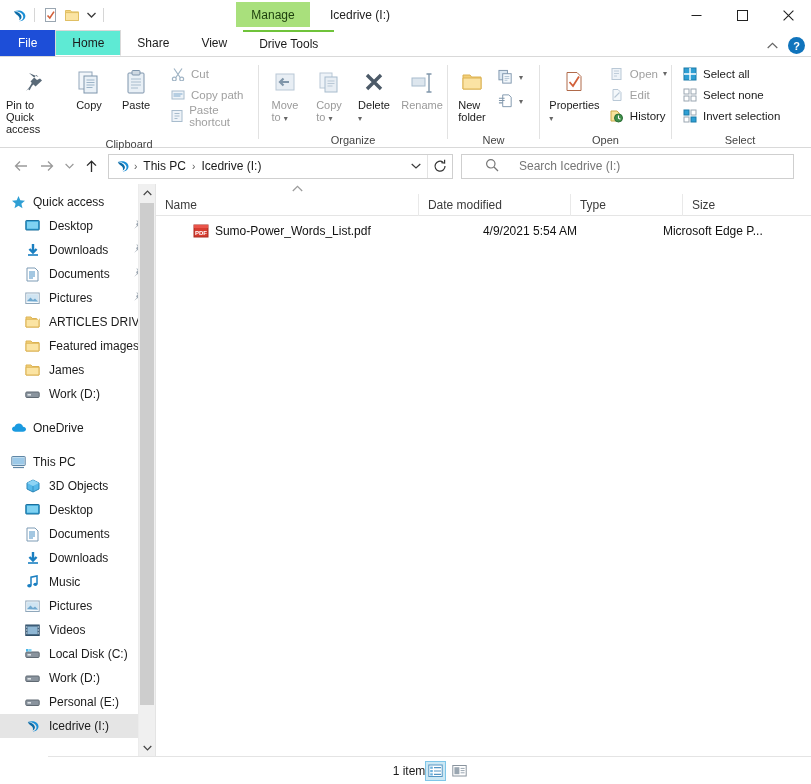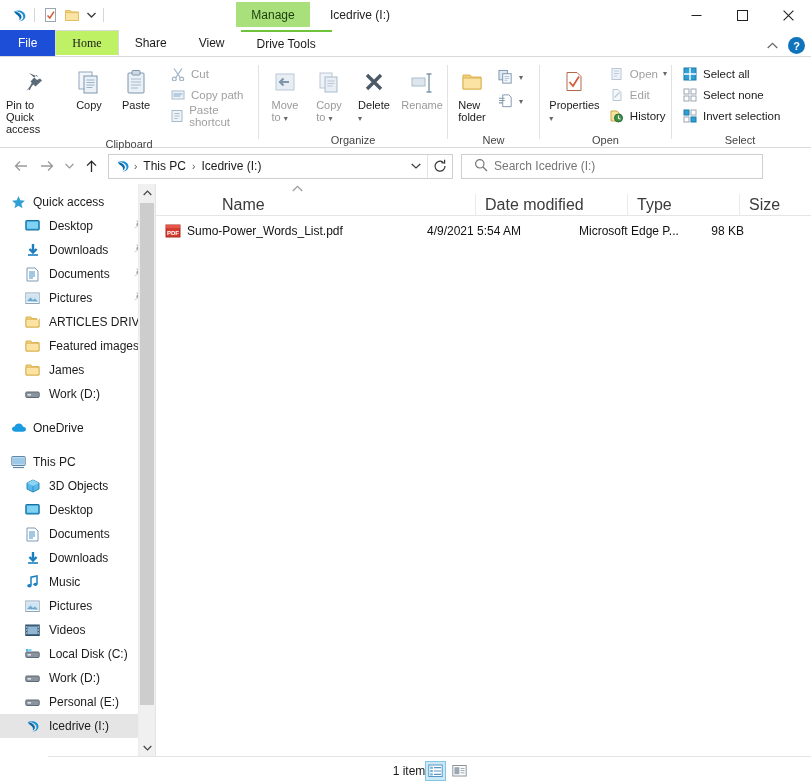--- a/index.html
+++ b/index.html
@@ -29,21 +29,21 @@
   }
   .win-title { position:absolute; left:330px; top:0; height:30px; display:flex; align-items:center; font-size:12px; color:#222; }
   .wincontrols { position:absolute; right:0; top:0; height:30px; display:flex; }
   .wc { width:46px; height:30px; display:flex; align-items:center; justify-content:center; }
   .wc svg { display:block; }
 
   
   .tabstrip { height:26px; display:flex; align-items:flex-end; position:relative; background:#fff; flex:0 0 26px; }
   .tab { height:26px; padding:0 16px; display:flex; align-items:center; font-size:12px; color:#1b1b1b; }
   .tab.file { background:#1d4ed8; color:#fff; padding:0 18px; }
-  .tab.active { background:#bef264; border:1px solid #d9d9d9; border-bottom:1px solid #fff; position:relative; z-index:3;font-family:Liberation Serif, serif; }
+  .tab.active { background:#5eead4; border:1px solid #d9d9d9; border-bottom:1px solid #fff; position:relative; z-index:3; }
   .tab.contextual { border-top:2px solid #6fc33a; background:#fff; position:relative; z-index:2; }
   .ribbon-right { position:absolute; right:6px; bottom:2px; display:flex; align-items:center; gap:8px; }
   .collapse-chev { width:16px; height:16px; display:flex; align-items:center; justify-content:center; color:#555; }
   .help-icon { width:17px; height:17px; border-radius:50%; background:#1074bc; color:#fff; font-size:11px; font-weight:bold; display:flex; align-items:center; justify-content:center; }
 
   
   .ribbon { flex:0 0 92px; height:92px; border-top:1px solid #d9d9d9; border-bottom:1px solid #d9d9d9;
             background:#fff; display:flex; position:relative; }
   .rgroup { display:flex; flex-direction:column; height:91px; position:relative; }
   .rgroup-body { flex:1; display:flex; align-items:flex-start; padding-top:4px; }
@@ -66,22 +66,22 @@
   .navbtn.up { color:#2b2b2b; }
   .navbtn.hist { width:18px; color:#9a9a9a; }
   .addrbox { flex:1 1 auto; height:25px; border:1px solid #cfcfcf; background:#fff; display:flex; align-items:center;
              margin-left:4px; max-width:345px; }
   .crumbs { flex:1; display:flex; align-items:center; gap:2px; padding-left:4px; overflow:hidden; }
   .crumb { font-size:12px; color:#1b1b1b; padding:0 3px; white-space:nowrap; }
   .crumb-sep { color:#555; font-size:10px; padding:0 1px; }
   .addr-chev { width:22px; height:23px; display:flex; align-items:center; justify-content:center; color:#444; }
   .addr-div { width:1px; height:23px; background:#e3e3e3; }
   .refresh { width:24px; height:23px; display:flex; align-items:center; justify-content:center; color:#333; }
-  .searchbox { width:302px; height:25px; border:1px solid #cfcfcf; background:#fff; display:flex; align-items:center;
-               gap:6px; padding-left:12px; margin-left:8px; }
+  .searchbox { width:333px; height:25px; border:1px solid #cfcfcf; background:#fff; display:flex; align-items:center;
+               gap:20px; padding-left:23px; margin-left:8px; }
   .searchph { font-size:12px; color:#767676; }
 
   
   .main { flex:1 1 auto; display:flex; min-height:0; }
 
   .navpane { width:155px; flex:0 0 155px; background:#fff; position:relative; overflow:hidden; }
   .nav-list { padding-top:6px; }
   .nav-item { height:24px; display:flex; align-items:center; gap:6px; padding-left:10px; position:relative; font-size:12px; color:#1b1b1b; white-space:nowrap; }
   .nav-item.selected { background:#e5e5e5; }
   .nav-item.indent1 { padding-left:24px;gap:8px; }
@@ -93,31 +93,31 @@
                 border-left:1px solid #ececec; display:flex; flex-direction:column; }
   .ns-arrow { height:17px; display:flex; align-items:center; justify-content:center; color:#606060; font-size:9px; background:#f0f0f0; }
   .ns-track { flex:1; position:relative; }
   .ns-thumb { position:absolute; left:1px; right:1px; top:2px; bottom:34px; background:#cdcdcd; }
 
   .vsep { width:1px; background:#e4e4e4; }
 
   .filepane { flex:1 1 auto; display:flex; flex-direction:column; min-width:0; background:#fff; }
   .sortmark { height:10px; position:relative; }
   .sortmark .chev { position:absolute; left:136px; top:0px; color:#9c9c9c; font-size:9px; }
-  .colhead { height:22px; display:flex; align-items:center; border-bottom:1px solid #e5e5e5; font-size:16px; color:#3b3b3b;justify-content:flex-end; }
+  .colhead { height:22px; display:flex; align-items:center; border-bottom:1px solid #e5e5e5; font-size:12px; color:#3b3b3b; }
   .col { height:22px; display:flex; align-items:center; padding-left:9px; position:relative; }
   .col + .col { border-left:1px solid #e9e9e9; }
   .col-name { width:262px; flex:0 0 262px; }
   .col-date { width:152px; flex:0 0 152px; }
   .col-type { width:112px; flex:0 0 112px; }
   .col-size { width:72px; flex:0 0 72px; }
 
   .rows { padding-top:4px; }
   .frow { height:21px; display:flex; align-items:center; font-size:12px; color:#111; }
-  .frow .cell { height:21px; display:flex; align-items:center; padding-left:9px; }
+  .frow .cell { height:21px; display:flex; align-items:center; padding-left:9px;margin-left:28px; }
   .frow .cell.size { justify-content:flex-end; padding-right:10px; padding-left:0; }
   .pdf-ico { width:16px; height:16px; margin-right:6px; flex:0 0 16px; }
 
   
   .statusbar { flex:0 0 28px; height:28px; border-top:1px solid #e4e4e4; display:flex; align-items:center;
                justify-content:center; padding:0 6px 0 10px; background:#fff;margin-left:48px; }
   .status-left { font-size:12px; color:#1b1b1b; }
   .viewbtns { display:flex; align-items:center; gap:3px; }
   .viewbtn { width:21px; height:20px; display:flex; align-items:center; justify-content:center; }
   .viewbtn.active { background:#cce8f4; border:1px solid #7fc6e8; }

